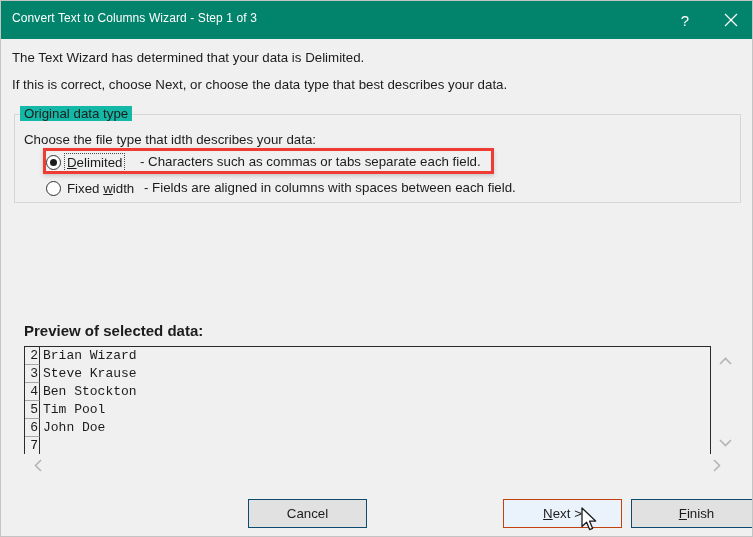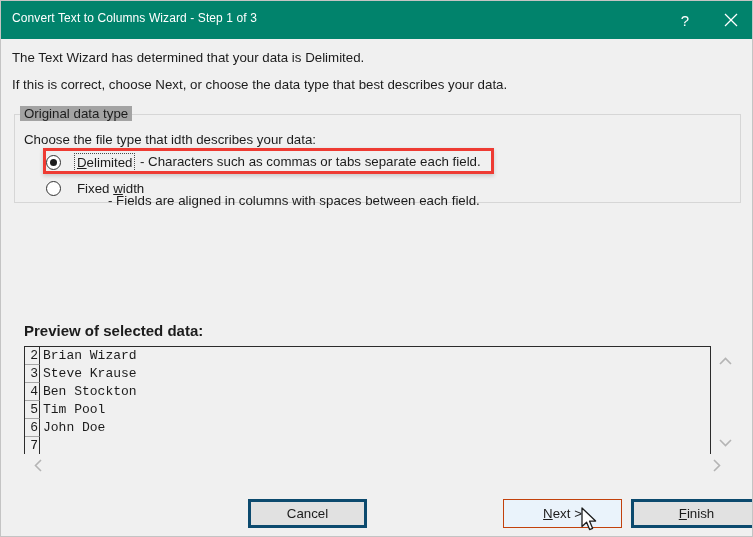--- a/index.html
+++ b/index.html
@@ -72,21 +72,21 @@
     top: 113px;
     width: 727px;
     height: 89px;
     border: 1px solid #d6d6d6;
     box-sizing: border-box;
   }
   #groupbox-label {
     position: absolute;
     left: 19px;
     top: 105px;
-    background: #a3a3a3;
+    background: #14b8a6;
     padding: 0 4px;
     font-size: 13.3px;
     color: #1c1c1c;
     white-space: nowrap;
   }
   #choose-label {
     position: absolute;
     left: 23px;
     top: 131px;
     font-size: 13.3px;
@@ -124,21 +124,21 @@
     width: 7px;
     height: 7px;
     margin-left: -3.5px;
     margin-top: -3.5px;
     border-radius: 50%;
     background: #1c1c1c;
   }
   .radio-label {
     font-size: 13.3px;
     color: #1c1c1c;
-    margin-left: 14px;
+    margin-left: 4px;
     padding: 1px 2px;
   }
   .radio-label.focused {
     outline: 1px dotted #4a4a4a;
     outline-offset: 0px;
   }
   .radio-desc {
     font-size: 13.3px;
     color: #1c1c1c;
     position: absolute;
@@ -263,21 +263,21 @@
     color: #7b8a82;
     white-space: nowrap;
   }
 
   
   .dlgbtn {
     position: absolute;
     top: 498px;
     height: 29px;
     background: #e1e1e1;
-    border: 3px solid #0c4a6e;
+    border: 1px solid #0c4a6e;
     box-sizing: border-box;
     font-size: 13.3px;
     color: #1c1c1c;
     display: flex;
     align-items: center;
     justify-content: center;
     cursor: default;
     white-space: nowrap;
     font-family: "Liberation Sans", sans-serif;
     padding: 0;
@@ -327,21 +327,21 @@
   <div class="radio-row" id="radio-row-delimited">
     <span class="radio-mark checked"></span>
     <span class="radio-label focused"><span class="u">D</span>elimited</span>
   </div>
   <div class="radio-desc" id="delimited-desc" style="top:153px;">- Characters such as commas or tabs separate each field.</div>
 
   <div class="radio-row" id="radio-row-fixedwidth">
     <span class="radio-mark"></span>
     <span class="radio-label">Fixed <span class="u">w</span>idth</span>
   </div>
-  <div class="radio-desc" id="fixedwidth-desc" style="top:192px;">- Fields are aligned in columns with spaces between each field.</div>
+  <div class="radio-desc" id="fixedwidth-desc" style="top:179px;margin-left:36px;">- Fields are aligned in columns with spaces between each field.</div>
 
   <div id="highlight-box"></div>
 
   <div id="preview-label">Preview of selected data:</div>
   <div id="preview-box">
     <div class="preview-row">
       <span class="preview-gutter">2</span>
       <span class="preview-text">Brian Wizard</span>
     </div>
     <div class="preview-row">

